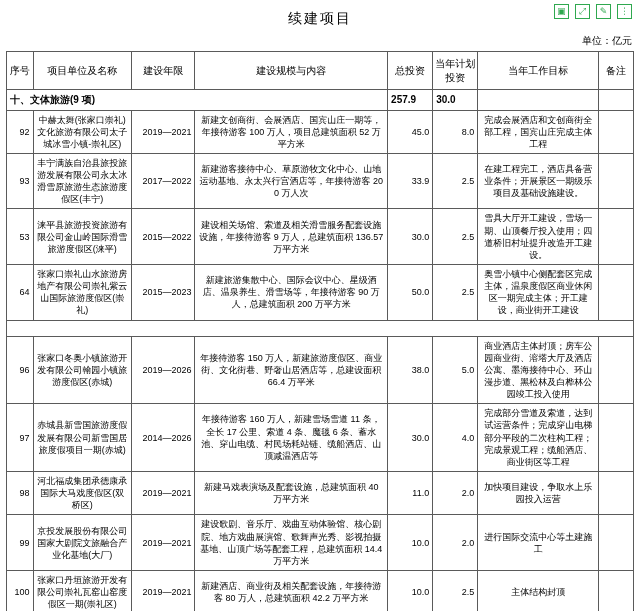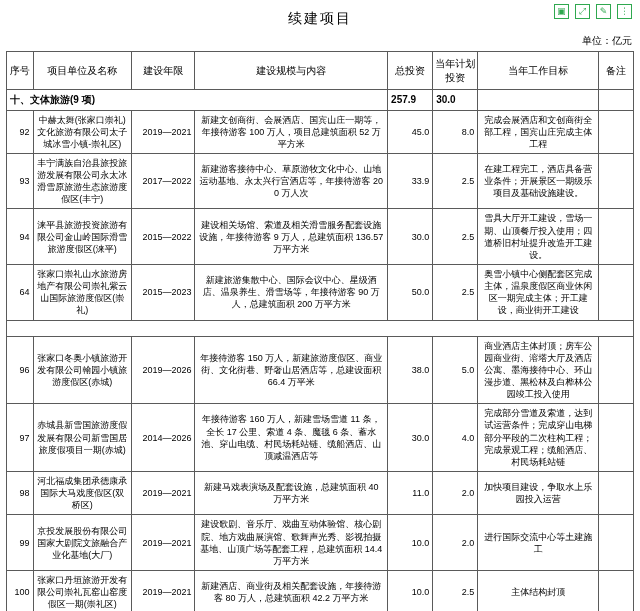--- a/index.html
+++ b/index.html
@@ -157,21 +157,21 @@
         <td class="l">丰宁满族自治县旅投旅游发展有限公司永太冰滑雪原旅游生态旅游度假区(丰宁)</td>
         <td class="c">2017—2022</td>
         <td class="l">新建游客接待中心、草原游牧文化中心、山地运动基地、永太兴行宫酒店等，年接待游客 200 万人次</td>
         <td class="c">33.9</td>
         <td class="c">2.5</td>
         <td class="l">在建工程完工，酒店具备营业条件；开展景区一期级乐项目及基础设施建设。</td>
         <td class="c"></td>
       </tr>
 
       <tr>
-        <td class="c">94</td>
+        <td class="c">53</td>
         <td class="l">涞平县旅游投资旅游有限公司金山岭国际滑雪旅游度假区(涞平)</td>
         <td class="c">2015—2022</td>
         <td class="l">建设相关场馆、索道及相关滑雪服务配套设施设施，年接待游客 9 万人，总建筑面积 136.57 万平方米</td>
         <td class="c">30.0</td>
         <td class="c">2.5</td>
         <td class="l">雪具大厅开工建设，雪场一期、山顶餐厅投入使用；四道桥旧村址提升改造开工建设。</td>
         <td class="c"></td>
       </tr>
 
       <tr>
@@ -200,21 +200,21 @@
         <td class="c"></td>
       </tr>
 
       <tr>
         <td class="c">97</td>
         <td class="l">赤城县新雪国旅游度假发展有限公司新雪国居旅度假项目一期(赤城)</td>
         <td class="c">2014—2026</td>
         <td class="l">年接待游客 160 万人，新建雪场雪道 11 条，全长 17 公里、索道 4 条、魔毯 6 条、蓄水池、穿山电缆、村民场耗站链、缆船酒店、山顶减温酒店等</td>
         <td class="c">30.0</td>
         <td class="c">4.0</td>
-        <td class="l">完成部分雪道及索道，达到试运营条件；完成穿山电梯部分平段的二次柱构工程；完成景观工程；缆船酒店、村民场耗站链</td>
+        <td class="l">完成部分雪道及索道，达到试运营条件；完成穿山电梯部分平段的二次柱构工程；完成景观工程；缆船酒店、商业街区等工程</td>
         <td class="c"></td>
       </tr>
 
       <tr>
         <td class="c">98</td>
         <td class="l">河北福成集团承德康承国际大马戏度假区(双桥区)</td>
         <td class="c">2019—2021</td>
         <td class="l">新建马戏表演场及配套设施，总建筑面积 40 万平方米</td>
         <td class="c">11.0</td>
         <td class="c">2.0</td>

